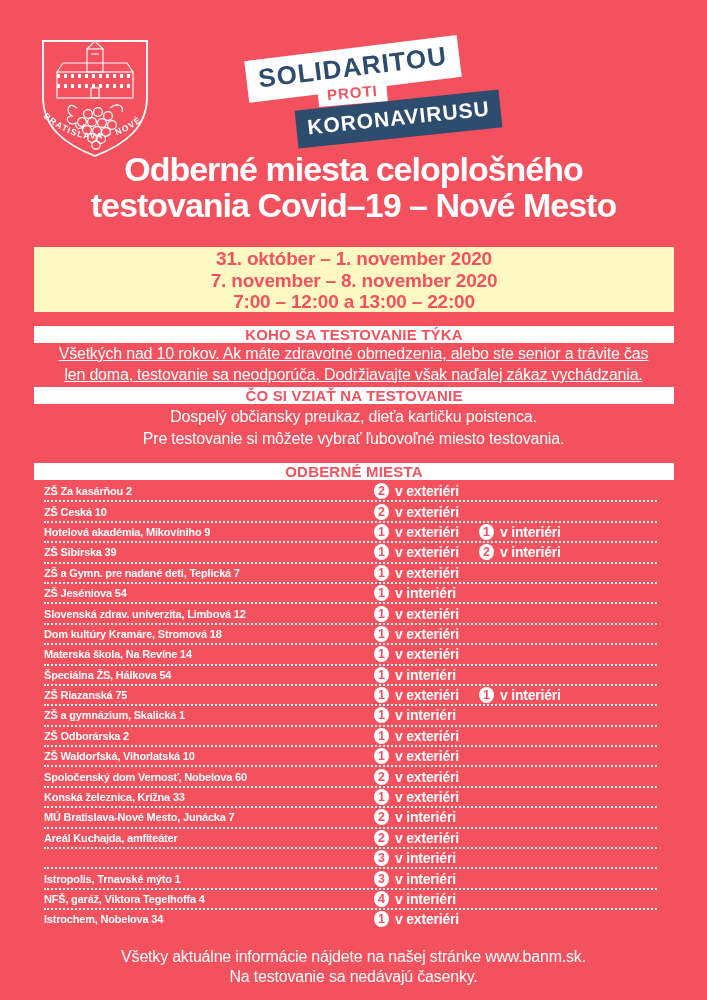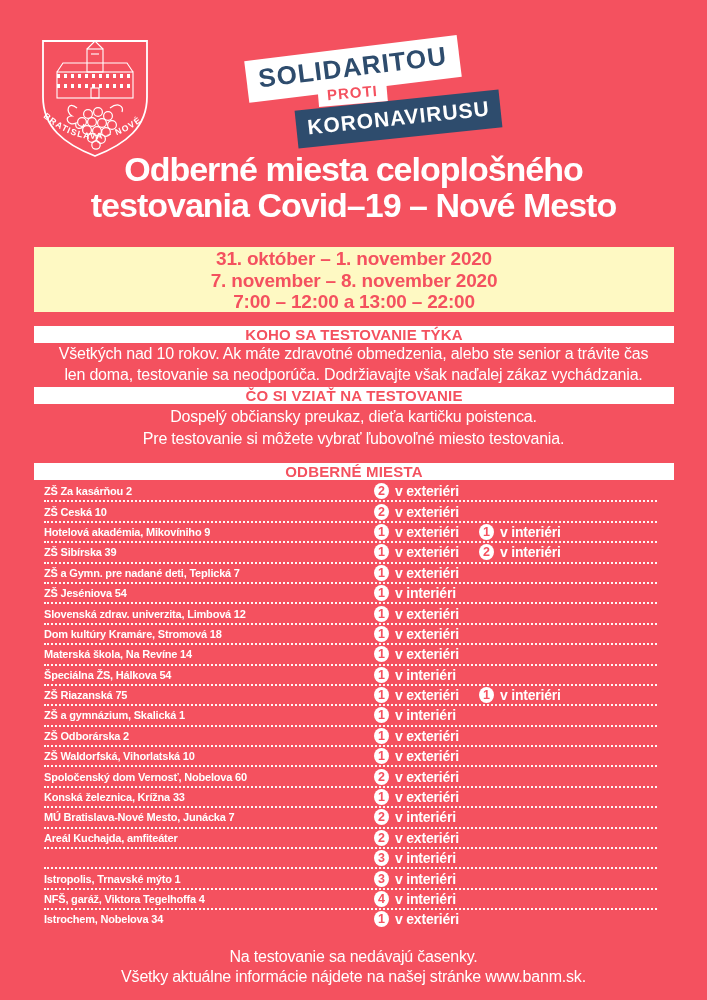--- a/index.html
+++ b/index.html
@@ -39,21 +39,21 @@
     box-sizing:border-box; letter-spacing:-0.2px;
   }
   .bar{
     position:absolute; left:34px; width:640px; height:17px; background:#fff;
     color:#f4515f; text-align:center; font-size:15px; font-weight:bold;
     line-height:17px; letter-spacing:0.2px;
   }
   .bar.who{top:326px;} .bar.bring{top:387px;} .bar.places{top:463px;}
   .para{position:absolute; left:0; width:707px; text-align:center;
     font-size:16px; line-height:20.5px; letter-spacing:-0.2px;}
-  .para.who{top:344px;}
+  .para.who{top:344px;text-decoration:underline;}
   .para.bring{top:406px; line-height:21.5px;}
   
   .list{position:absolute; left:44px; top:482px; width:613px;}
   .lrow{
     height:18.4px; border-bottom:2px dotted rgba(255,255,255,0.95);
     position:relative; display:flex; align-items:center;
   }
   .lrow:last-child{border-bottom:none;}
   .loc-name{font-size:11px; font-weight:bold; letter-spacing:-0.2px; white-space:nowrap;}
   .badges{position:absolute; left:330px; display:inline-flex; align-items:center; white-space:nowrap;}
@@ -293,17 +293,17 @@
       <div class="lrow">
         <span class="loc-name">Istrochem, Nobelova 34</span>
         <span class="badges">
           <span class="badge">1</span>
           <span class="blabel">v exteriéri</span>
         </span>
       </div>
     </div>
 
   <div class="footer">
+    <div>Všetky aktuálne informácie nájdete na našej stránke www.banm.sk.</div>
     <div>Na testovanie sa nedávajú časenky.</div>
-    <div>Všetky aktuálne informácie nájdete na našej stránke www.banm.sk.</div>
   </div>
 
 </div>
 
 </body></html>

